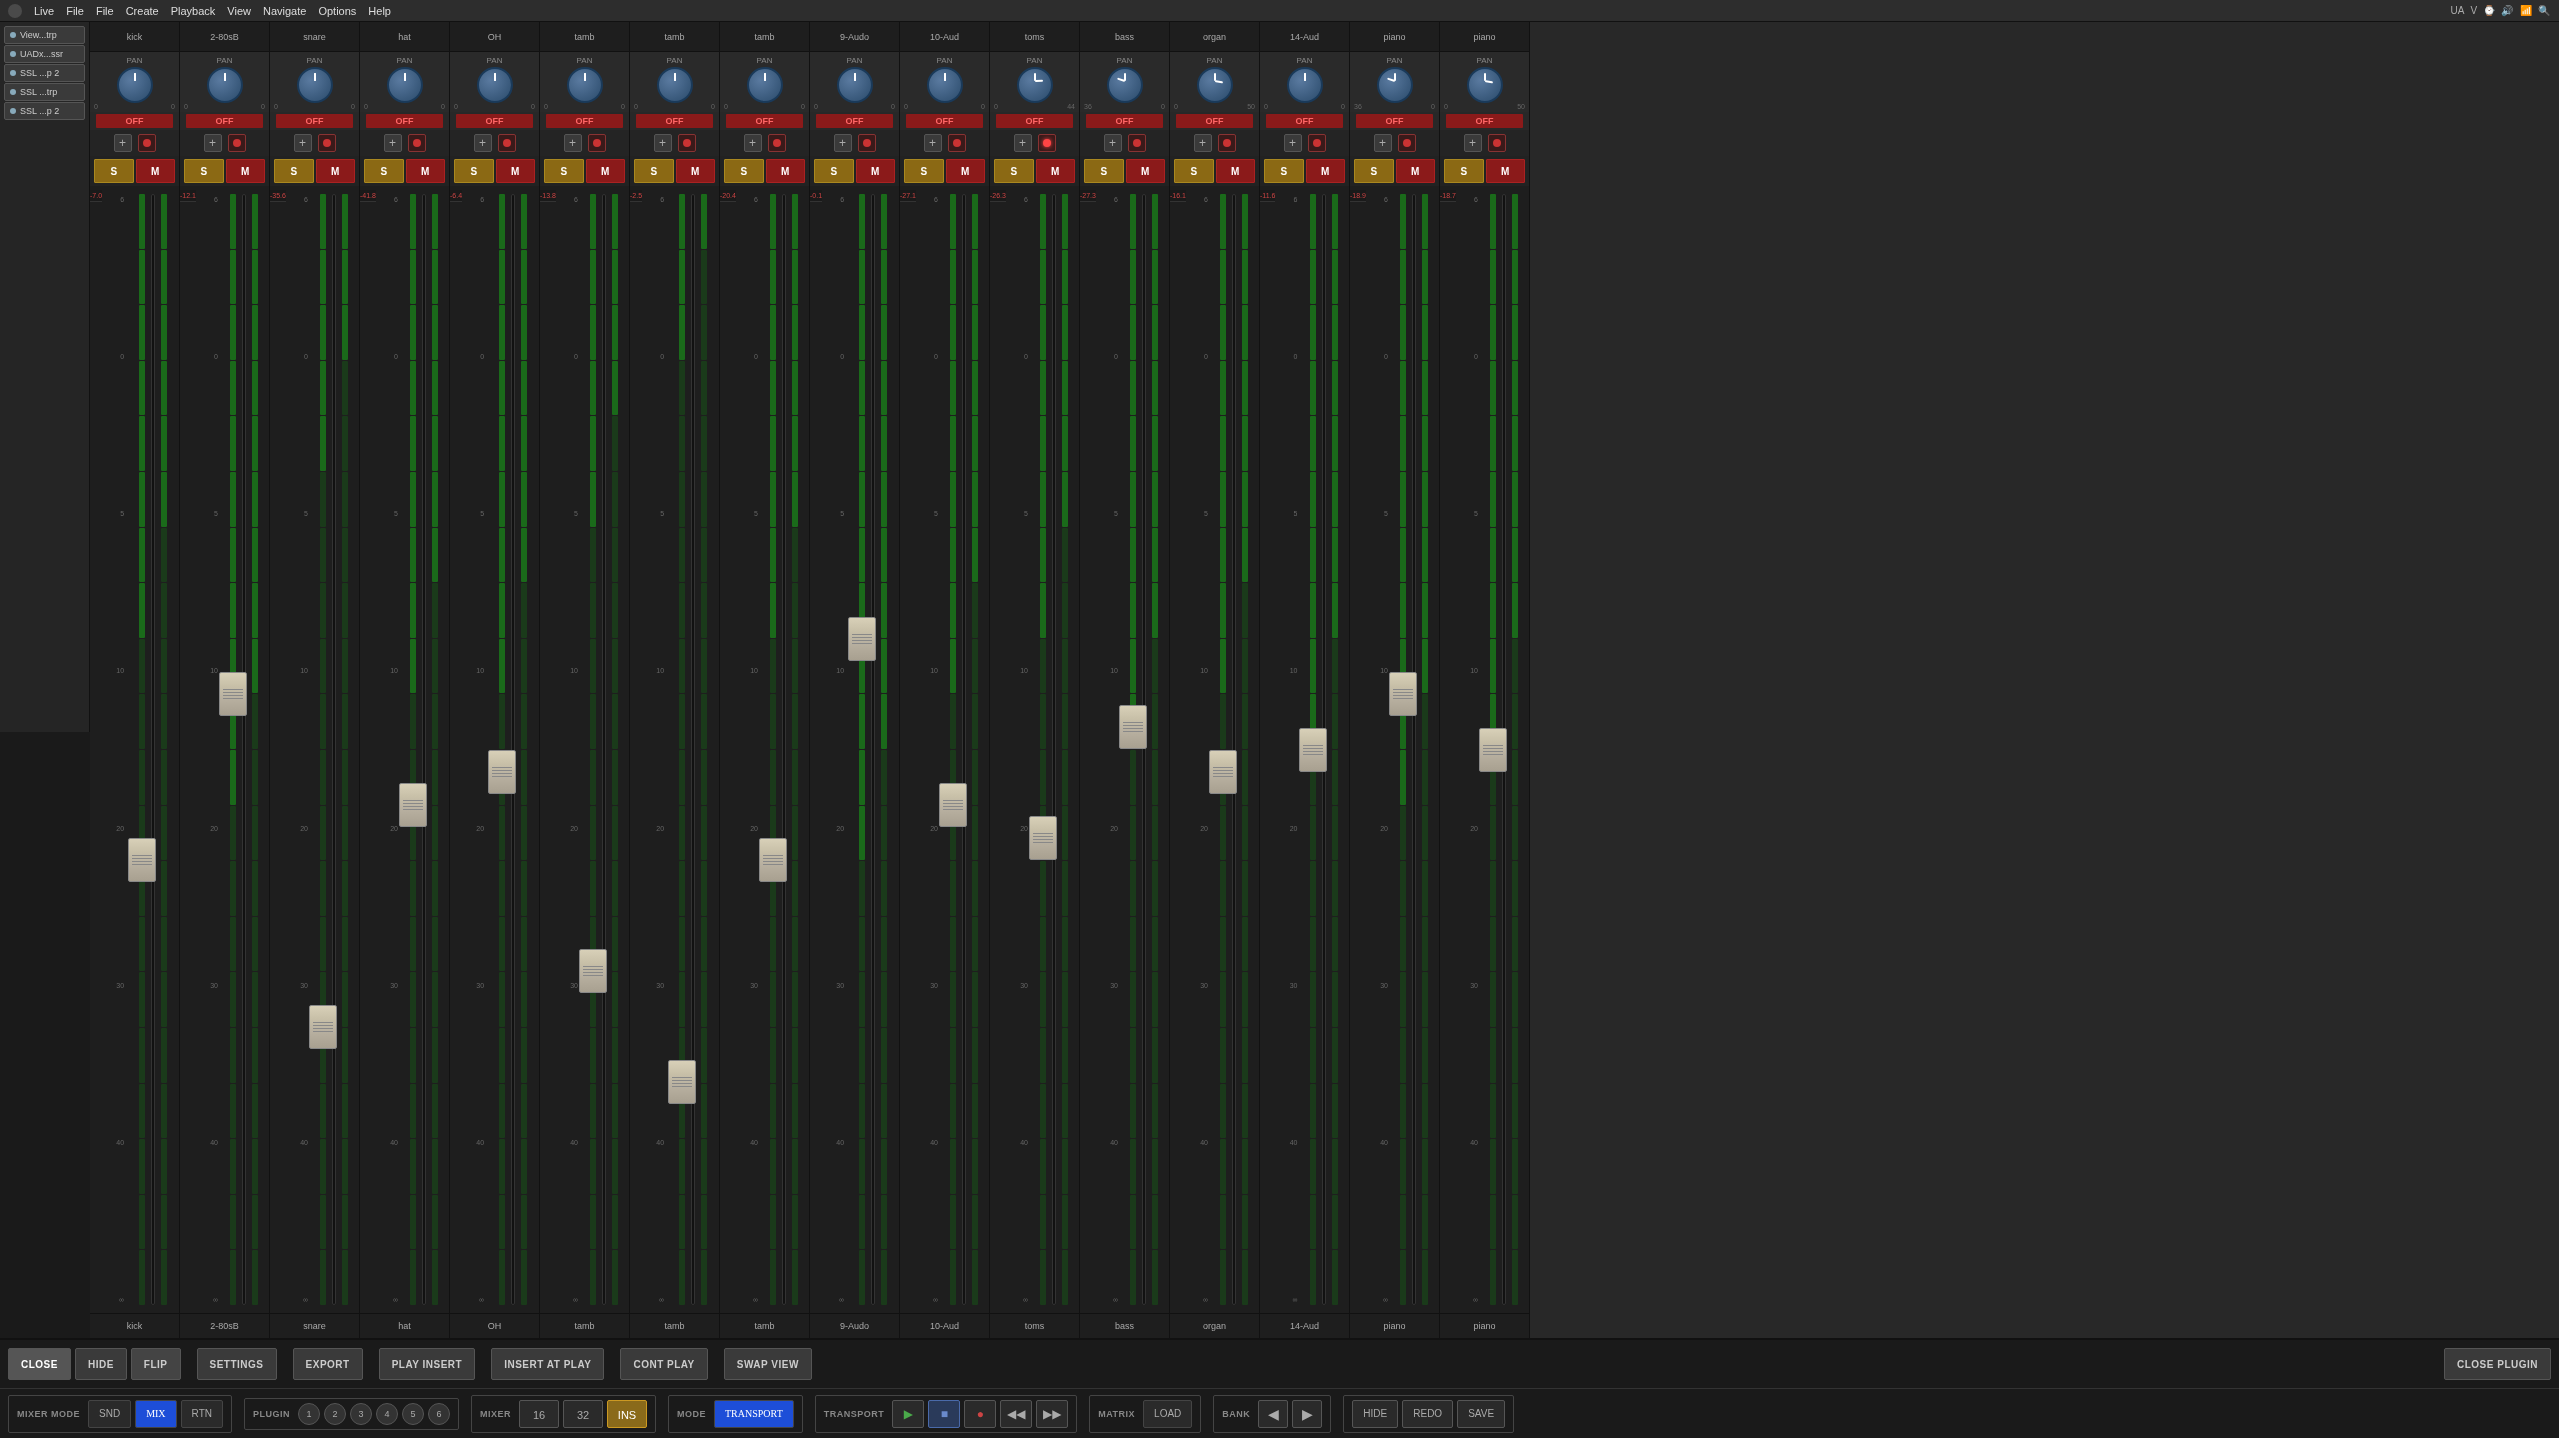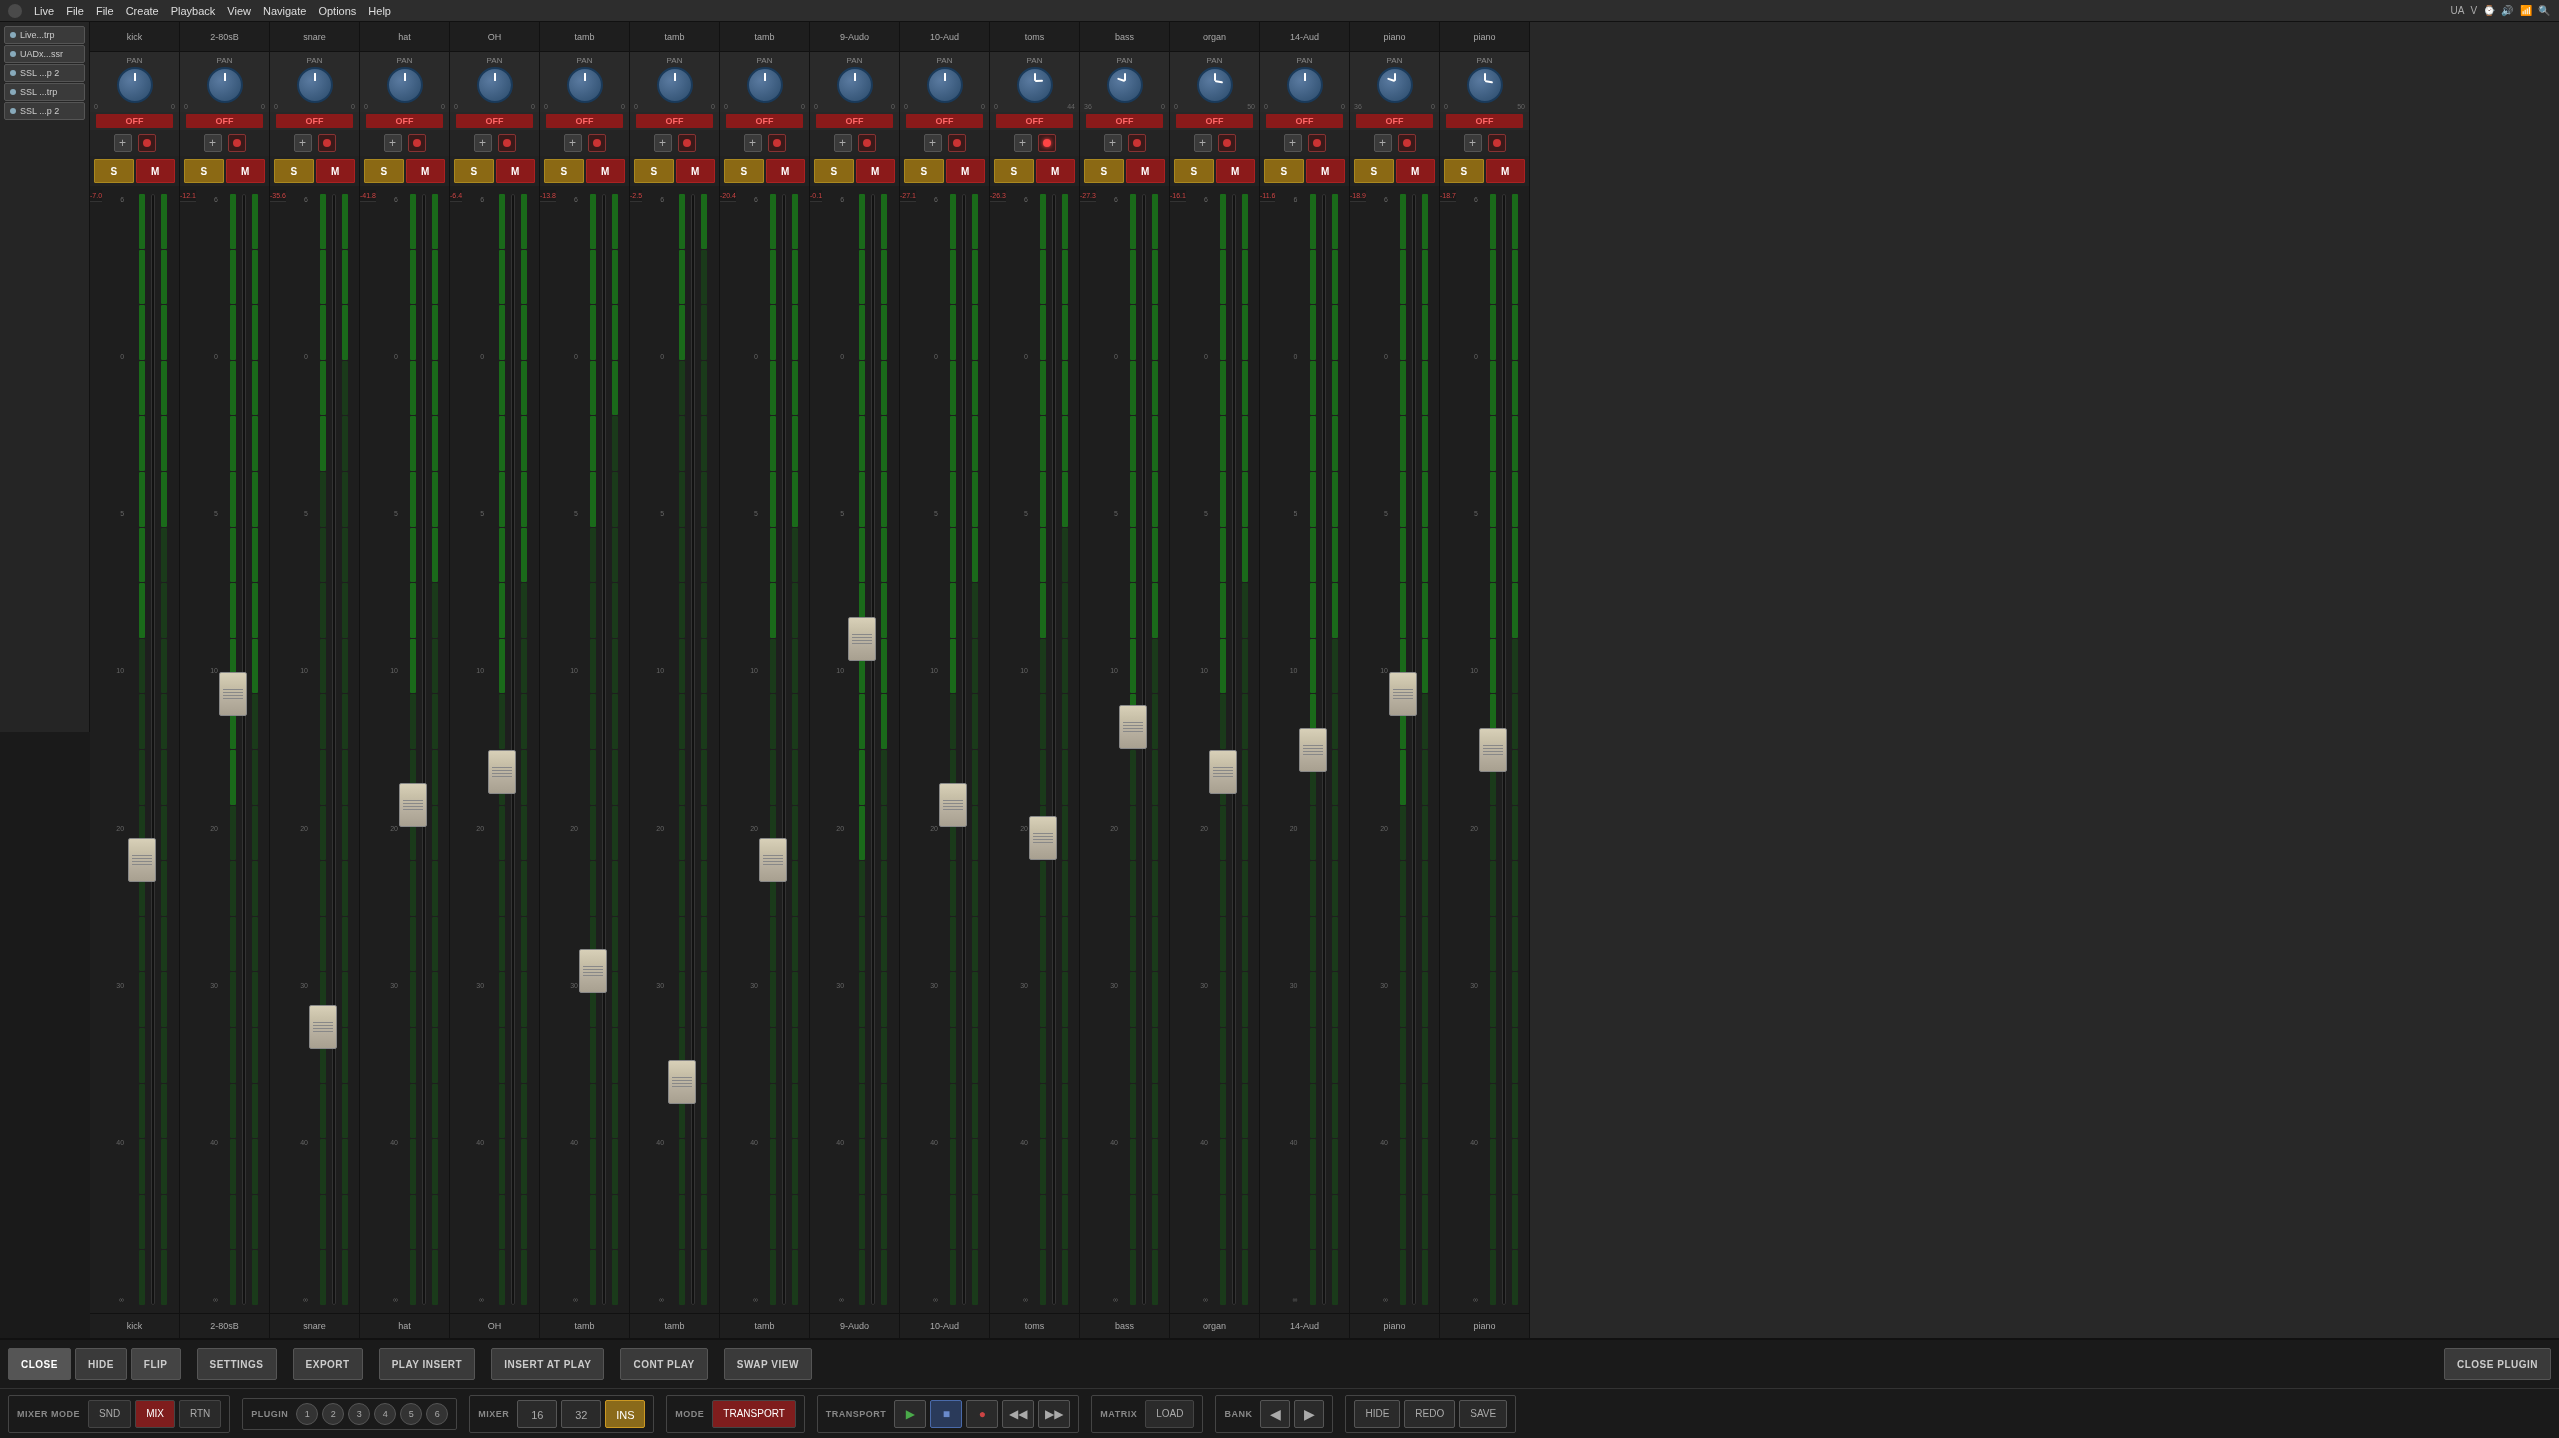--- a/index.html
+++ b/index.html
@@ -371,22 +371,23 @@
       height: 28px;
       padding: 0 10px;
       background: #2a2a2a;
       border: 1px solid #444;
       border-radius: 2px;
       color: #aaa;
       font-size: 10px;
       cursor: pointer;
     }
     .mode-btn.active {
-      background: #7f1d1d;
+      background: #1d4ed8;
       color: #fff;
+      font-family: Liberation Serif, serif;
     }
 
     .marker-btn {
       width: 22px;
       height: 22px;
       background: #333;
       border: 1px solid #555;
       border-radius: 50%;
       display: flex;
       align-items: center;
@@ -492,21 +493,21 @@
       <span>⌚</span>
       <span>🔊</span>
       <span>📶</span>
       <span>🔍</span>
   </div>
 </div>
 
 <div class="sidebar">
   <div class="sidebar-item">
     <div class="dot"></div>
-    <span>Live...trp</span>
+    <span>View...trp</span>
   </div>
   <div class="sidebar-item">
     <div class="dot"></div>
     <span>UADx...ssr</span>
   </div>
   <div class="sidebar-item">
     <div class="dot"></div>
     <span>SSL ...p 2</span>
   </div>
   <div class="sidebar-item">

